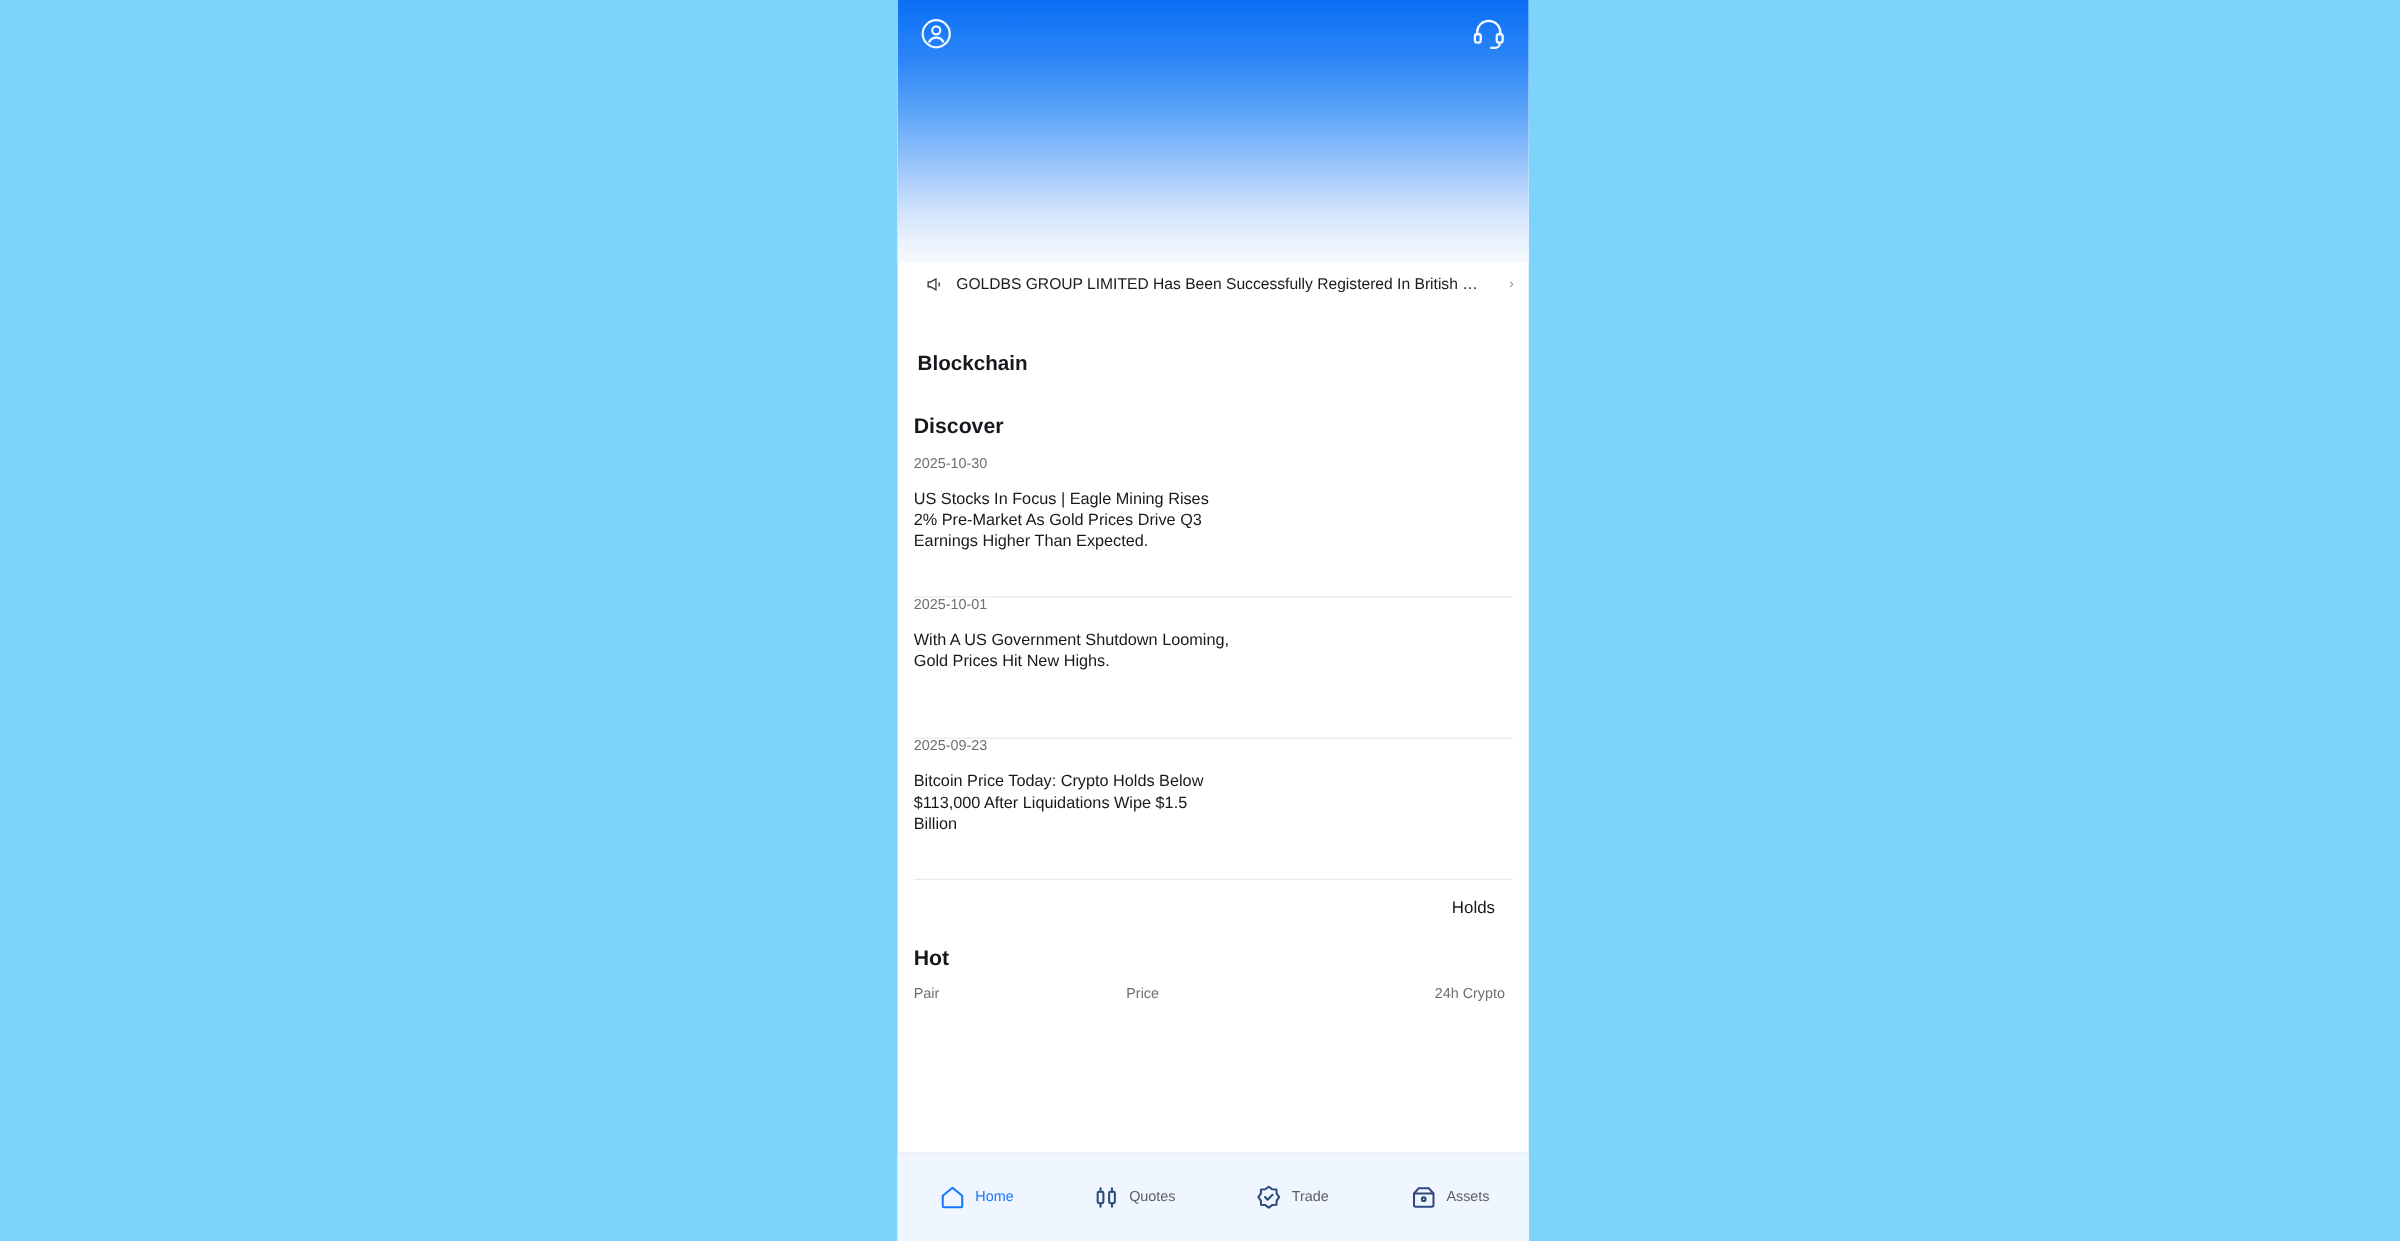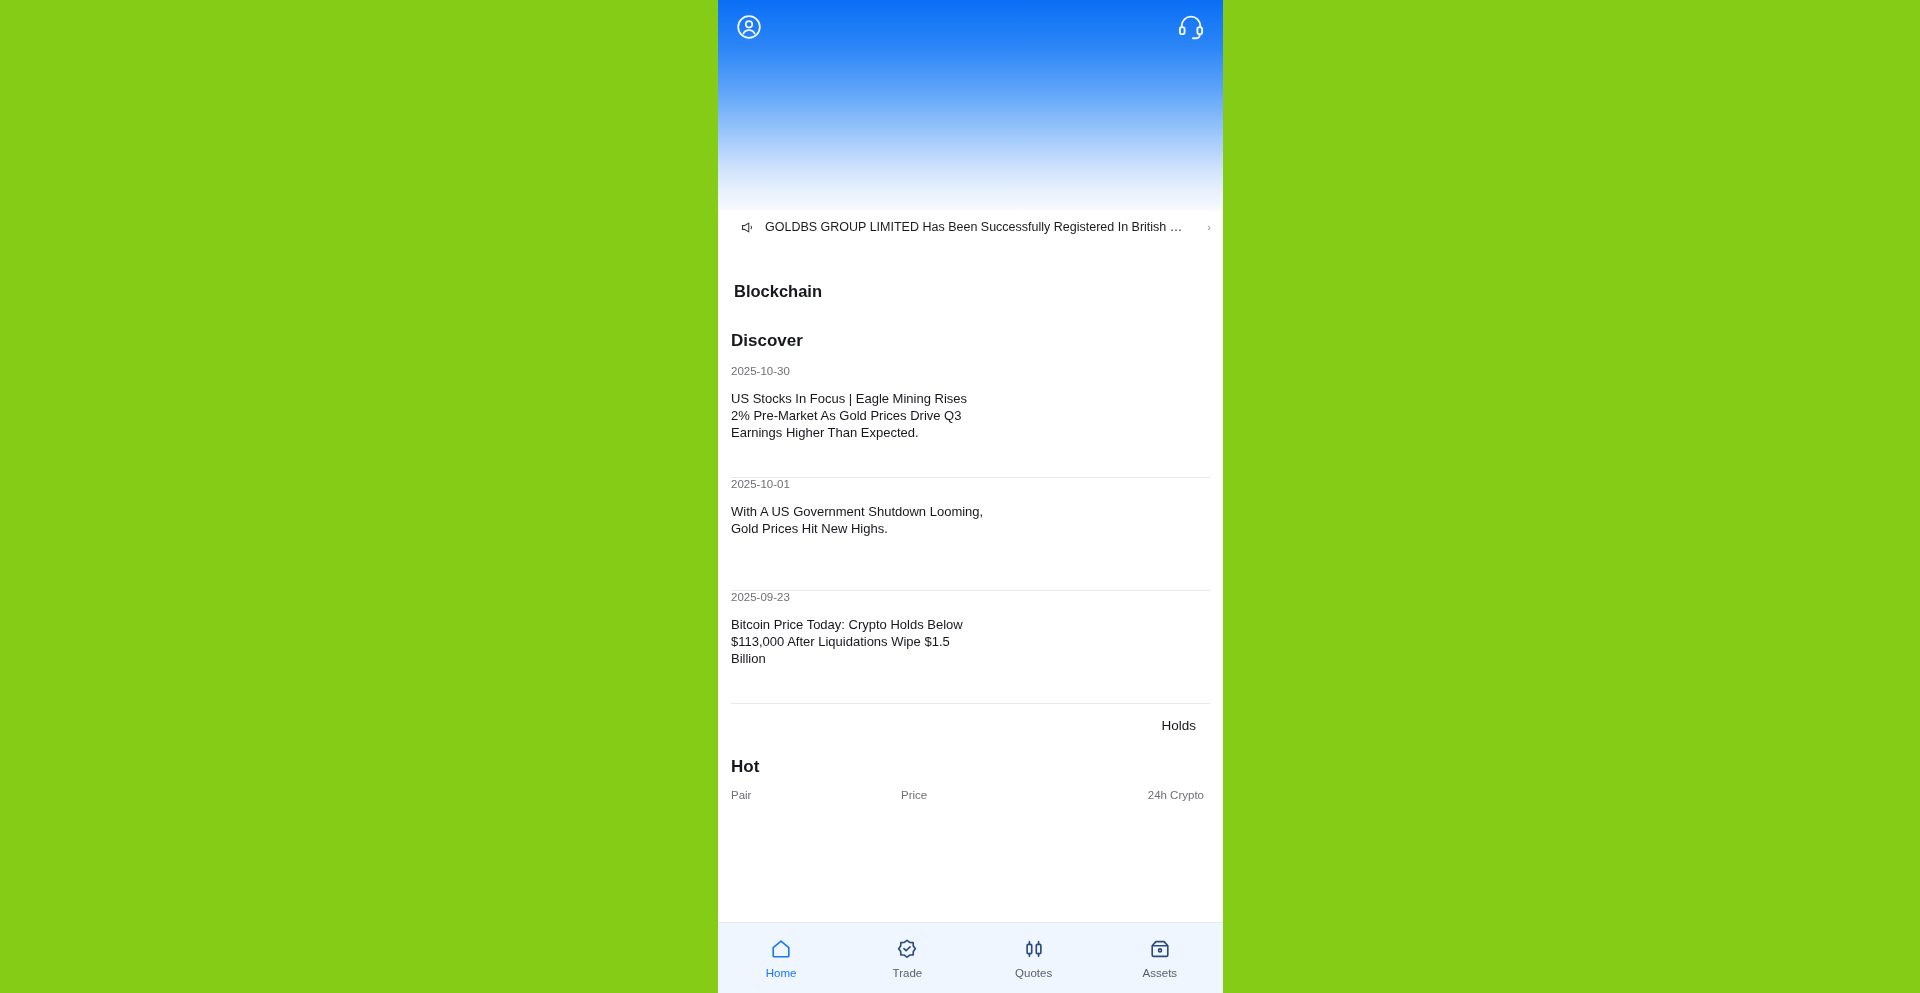--- a/index.html
+++ b/index.html
@@ -11,21 +11,21 @@
     font-family: "Liberation Sans", sans-serif;
     overflow: hidden;
   }
 
   #app {
     position: absolute;
     left: 0;
     top: 0;
     width: 1920px;
     height: 993px;
-    background: #84cc16;
+    background: #7dd3fc;
   }
 
   
   .phone {
     position: absolute;
     left: 718px;
     top: 0;
     width: 505px;
     height: 993px;
     background: #ffffff;
@@ -152,21 +152,21 @@
     bottom: 0;
     width: 505px;
     height: 70px;
     background: #f0f6ff;
     display: flex;
     border-top: 1px solid #e5ecf6;
   }
   .tab {
     flex: 1;
     display: flex;
-    flex-direction: column;
+    flex-direction: row;
     align-items: center;
     justify-content: center;
     gap: 7px;
   }
   .tab .glyph { line-height: 0; }
   .tab-label {
     font-size: 11.5px;
     color: #5a5f66;
   }
   .tab.active .tab-label { color: #1677ff; }
@@ -245,41 +245,41 @@
         <span class="glyph">
           <svg width="22" height="22" viewBox="0 0 24 24" fill="none" stroke="#1677ff" stroke-width="1.8" stroke-linejoin="round">
             <path d="M3.5 10.5L12 3.5l8.5 7v9a1 1 0 0 1-1 1h-15a1 1 0 0 1-1-1v-9z"></path>
           </svg>
         </span>
         <span class="tab-label">Home</span>
       </div>
 
       <div class="tab">
         <span class="glyph">
-          <svg width="22" height="22" viewBox="0 0 24 24" fill="none" stroke="#2c4a7a" stroke-width="1.8" stroke-linecap="round" stroke-linejoin="round">
-            <path d="M12 2.6l3 2.2 3.7.2.2 3.7 2.2 3-2.2 3-.2 3.7-3.7.2-3 2.2-3-2.2-3.7-.2-.2-3.7-2.2-3 2.2-3 .2-3.7 3.7-.2z"></path>
-            <path d="M8.7 11.6l2.3 2.3 4.3-4.3"></path>
-          </svg>
-        </span>
-        <span class="tab-label">Trade</span>
-      </div>
-
-      <div class="tab">
-        <span class="glyph">
           <svg width="22" height="22" viewBox="0 0 24 24" fill="none" stroke="#2c4a7a" stroke-width="1.8" stroke-linecap="round">
             <path d="M7 4v3M7 17v3M17 4v3M17 17v3"></path>
             <rect x="4.5" y="7" width="5" height="10" rx="1.2"></rect>
             <rect x="14.5" y="7" width="5" height="10" rx="1.2"></rect>
           </svg>
         </span>
         <span class="tab-label">Quotes</span>
       </div>
 
       <div class="tab">
         <span class="glyph">
+          <svg width="22" height="22" viewBox="0 0 24 24" fill="none" stroke="#2c4a7a" stroke-width="1.8" stroke-linecap="round" stroke-linejoin="round">
+            <path d="M12 2.6l3 2.2 3.7.2.2 3.7 2.2 3-2.2 3-.2 3.7-3.7.2-3 2.2-3-2.2-3.7-.2-.2-3.7-2.2-3 2.2-3 .2-3.7 3.7-.2z"></path>
+            <path d="M8.7 11.6l2.3 2.3 4.3-4.3"></path>
+          </svg>
+        </span>
+        <span class="tab-label">Trade</span>
+      </div>
+
+      <div class="tab">
+        <span class="glyph">
           <svg width="22" height="22" viewBox="0 0 24 24" fill="none" stroke="#2c4a7a" stroke-width="1.8" stroke-linejoin="round">
             <path d="M3.5 8.5h17v10a1.5 1.5 0 0 1-1.5 1.5H5a1.5 1.5 0 0 1-1.5-1.5v-10z"></path>
             <path d="M3.5 8.5l4-4.5h9l4 4.5"></path>
             <circle cx="12" cy="13.5" r="1.6"></circle>
           </svg>
         </span>
         <span class="tab-label">Assets</span>
       </div>
     </div>
 

